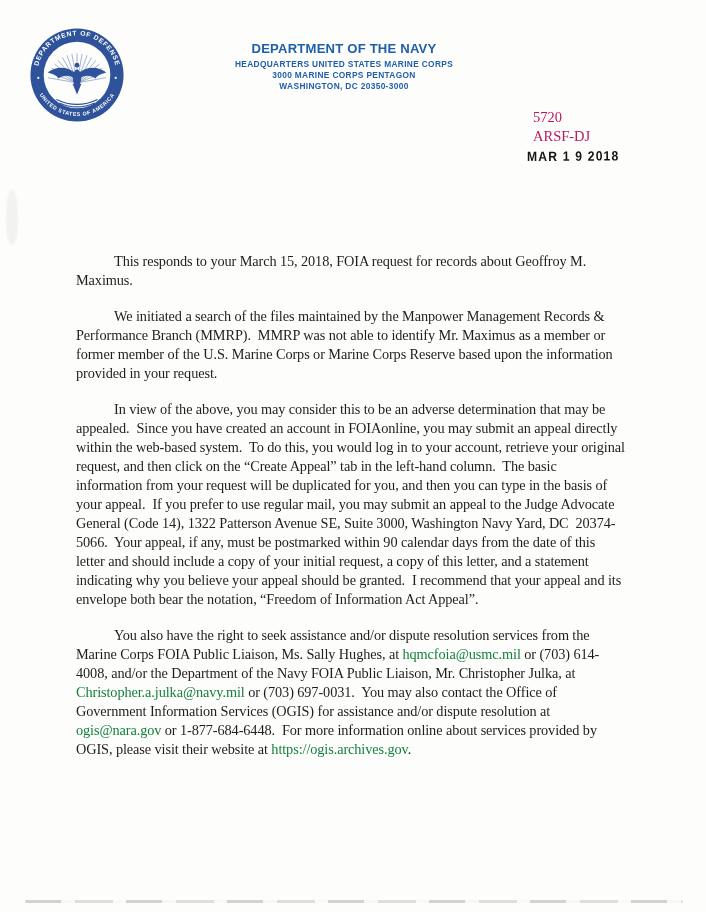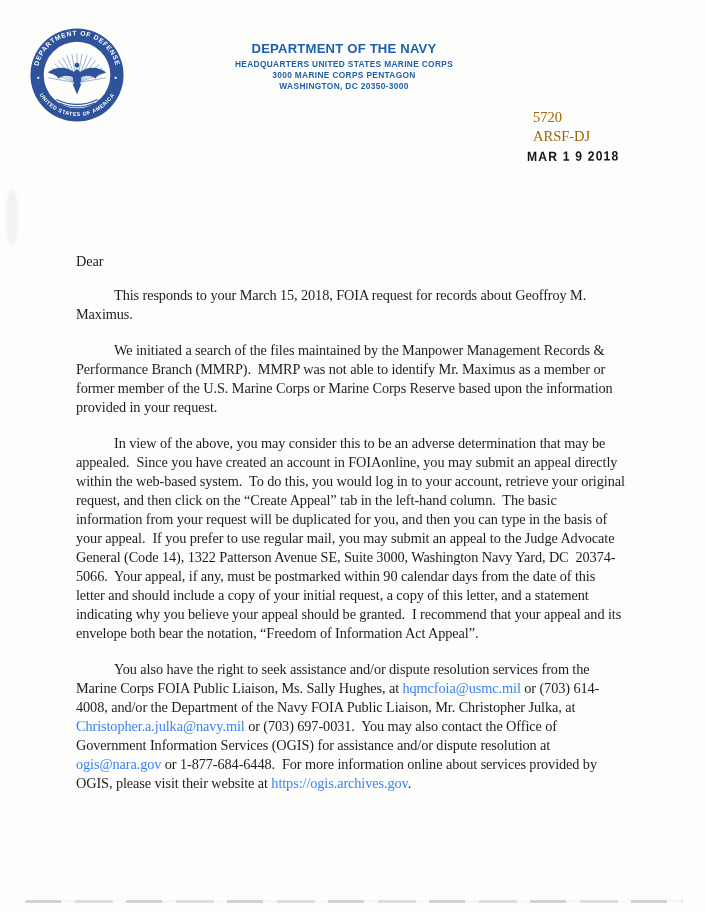--- a/index.html
+++ b/index.html
@@ -16,36 +16,36 @@
   .seal{position:absolute;left:28px;top:26px;width:98px;height:98px;}
   .lh{
     position:absolute;left:188px;top:41px;width:312px;
     text-align:center;color:#1e5fa9;
     font-family:"Liberation Sans","DejaVu Sans",sans-serif;
     font-weight:700;transform:scaleX(.97);transform-origin:center top;
   }
   .lh-title{font-size:13.5px;letter-spacing:.2px;margin-bottom:3px;}
   .lh-line{font-size:8.6px;line-height:11px;letter-spacing:.35px;}
   
-  .ref{position:absolute;left:533px;top:108px;font-size:14.5px;line-height:19px;color:#a16207;}
+  .ref{position:absolute;left:533px;top:108px;font-size:14.5px;line-height:19px;color:#be185d;}
   .stamp{
     position:absolute;left:527px;top:149px;
     font-family:"Liberation Sans","DejaVu Sans",sans-serif;
     font-weight:700;font-size:13.5px;letter-spacing:1.3px;color:#151515;
     transform:scaleX(.9) rotate(-.3deg);transform-origin:left top;
   }
   
   .body{
     position:absolute;left:76px;top:252px;width:550px;
     font-size:14.3px;line-height:19px;letter-spacing:-.1px;color:#1e1e1e;
   }
   .salutation{margin:0 0 15px 0;}
   .subject{margin:0 0 25px 0;white-space:pre-wrap;}
   p.para{margin:0 0 17px 0;text-indent:38px;white-space:pre-wrap;}
-  .link{color:#3b82f6;cursor:pointer;}
+  .link{color:#15803d;cursor:pointer;}
   
   .scan-line{
     position:absolute;left:25px;top:900px;width:658px;height:3px;
     background:repeating-linear-gradient(90deg,
       rgba(60,60,60,.22) 0 36px, rgba(60,60,60,.03) 36px 50px,
       rgba(60,60,60,.16) 50px 88px, rgba(60,60,60,.02) 88px 101px);
     border-radius:2px;filter:blur(.4px);
   }
   .smudge{position:absolute;left:6px;top:190px;width:12px;height:55px;
     background:rgba(0,0,0,.045);border-radius:45%;filter:blur(1px);}
@@ -112,21 +112,20 @@
     <div class="lh-line">WASHINGTON, DC 20350-3000</div>
   </div>
 
   <div class="ref">
     <div>5720</div>
     <div>ARSF-DJ</div>
   </div>
   <div class="stamp">MAR 1 9 2018</div>
 
   <div class="body">
-    <div class="salutation">Dear</div>
     <p class="para">This responds to your March 15, 2018, FOIA request for records about Geoffroy M. Maximus.</p>
     <p class="para">We initiated a search of the files maintained by the Manpower Management Records &amp; Performance Branch (MMRP).  MMRP was not able to identify Mr. Maximus as a member or former member of the U.S. Marine Corps or Marine Corps Reserve based upon the information provided in your request.</p>
     <p class="para">In view of the above, you may consider this to be an adverse determination that may be appealed.  Since you have created an account in FOIAonline, you may submit an appeal directly within the web-based system.  To do this, you would log in to your account, retrieve your original request, and then click on the “Create Appeal” tab in the left-hand column.  The basic information from your request will be duplicated for you, and then you can type in the basis of your appeal.  If you prefer to use regular mail, you may submit an appeal to the Judge Advocate General (Code 14), 1322 Patterson Avenue SE, Suite 3000, Washington Navy Yard, DC  20374-5066.  Your appeal, if any, must be postmarked within 90 calendar days from the date of this letter and should include a copy of your initial request, a copy of this letter, and a statement indicating why you believe your appeal should be granted.  I recommend that your appeal and its envelope both bear the notation, “Freedom of Information Act Appeal”.</p>
     <p class="para"><span>You also have the right to seek assistance and/or dispute resolution services from the Marine Corps FOIA Public Liaison, Ms. Sally Hughes, at </span><span class="link">hqmcfoia@usmc.mil</span><span> or (703) 614-4008, and/or the Department of the Navy FOIA Public Liaison, Mr. Christopher Julka, at </span><span class="link">Christopher.a.julka@navy.mil</span><span> or (703) 697-0031.  You may also contact the Office of Government Information Services (OGIS) for assistance and/or dispute resolution at </span><span class="link">ogis@nara.gov</span><span> or 1-877-684-6448.  For more information online about services provided by OGIS, please visit their website at </span><span class="link">https://ogis.archives.gov</span><span>.</span></p>
   </div>
 
   <div class="smudge"></div>
   <div class="scan-line"></div>
 
 </div>

